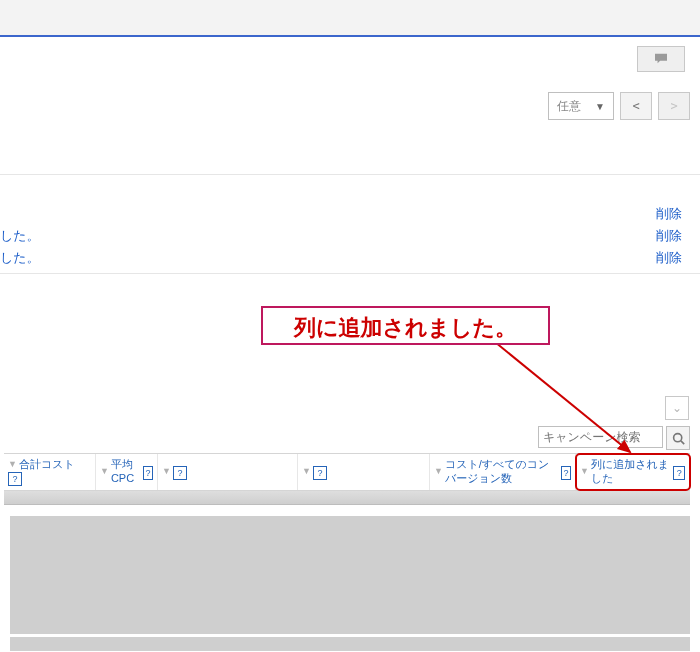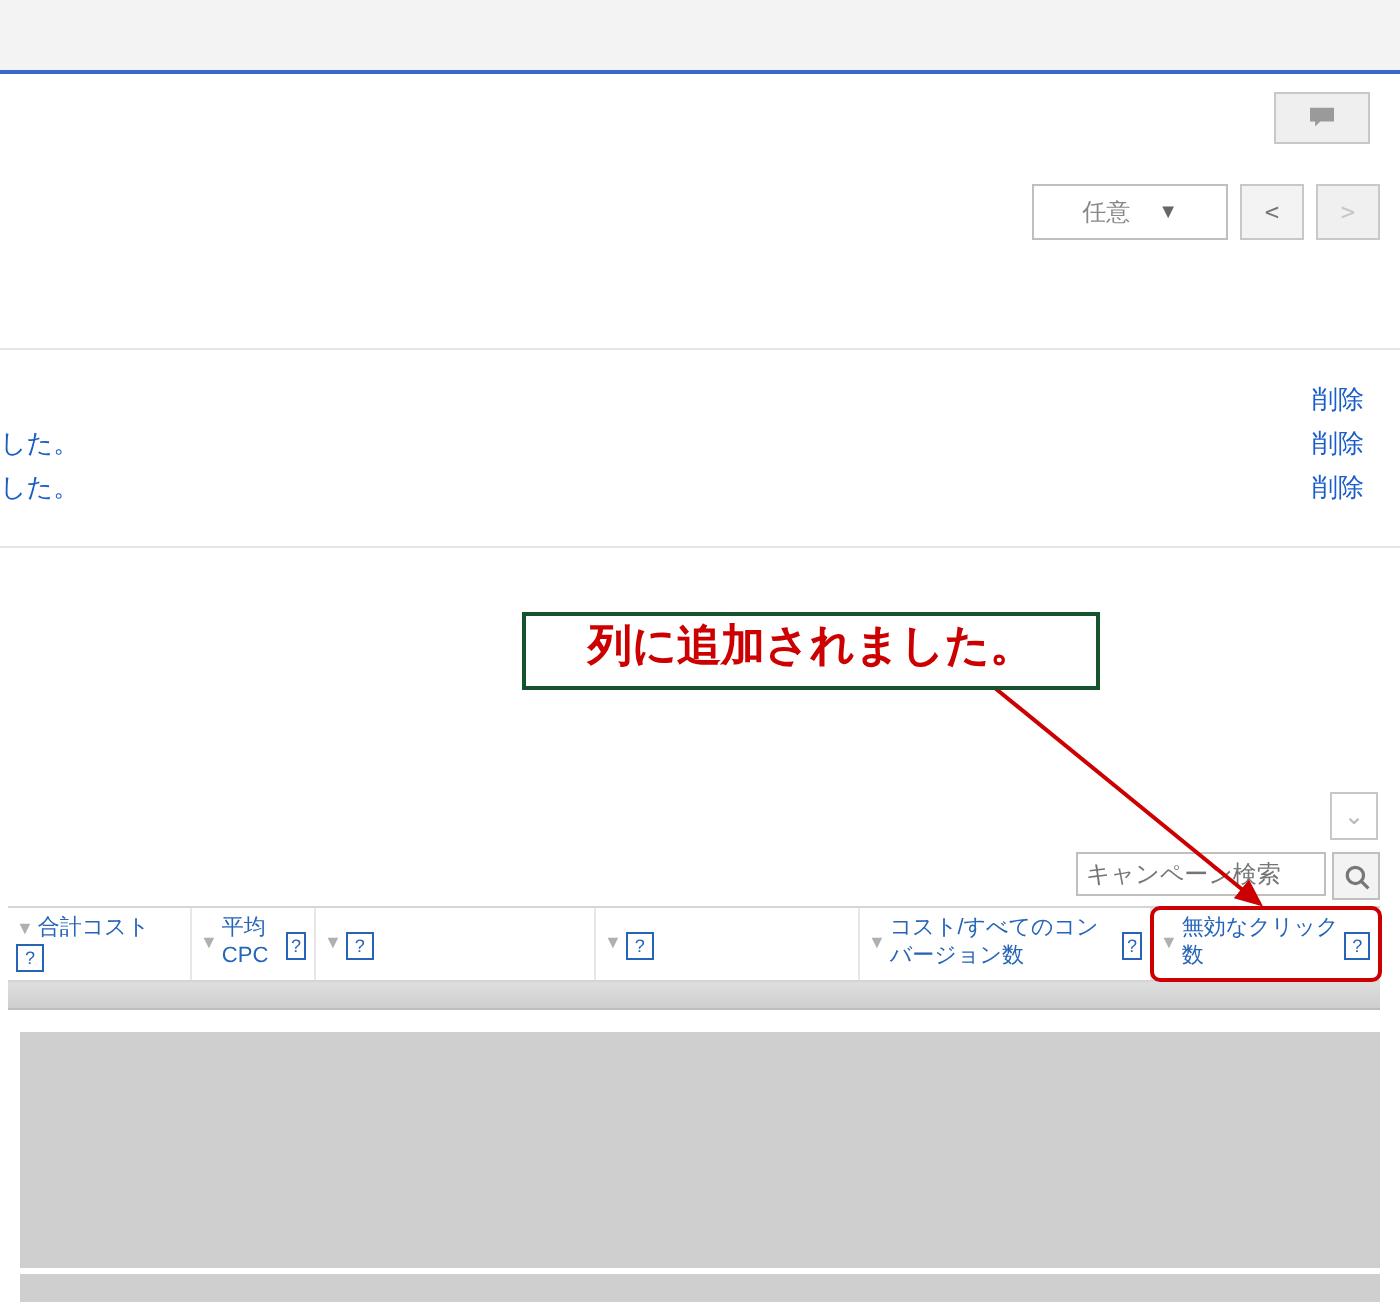--- a/index.html
+++ b/index.html
@@ -51,21 +51,21 @@
     top: 92px;
     display: flex;
     align-items: center;
     gap: 6px;
   }
   .date-box {
     border: 1px solid #bfbfbf;
     height: 26px;
     display: flex;
     align-items: center;
-    padding: 0 24px;
+    padding: 0 8px;
     background: #fff;
     cursor: pointer;
     font-size: 12px;
     color: #444;
   }
   .date-box .label-part {
     color: #888;
     margin-right: 6px;
   }
   .date-box .tri {
@@ -93,21 +93,21 @@
   }
 
   
   .msg-area {
     position: absolute;
     left: 0; right: 0;
     top: 174px;
     height: 100px;
     border-top: 1px solid #e6e6e6;
     border-bottom: 1px solid #e6e6e6;
-    padding: 14px 18px 0 0;
+    padding: 28px 18px 0 0;
     box-sizing: border-box;
   }
   .msg-row {
     display: flex;
     justify-content: space-between;
     align-items: center;
     font-size: 13px;
     line-height: 22px;
     color: #1a5cc8;
   }
@@ -121,26 +121,26 @@
     visibility: hidden;
   }
 
   
   .callout-box {
     position: absolute;
     left: 261px;
     top: 306px;
     width: 285px;
     height: 35px;
-    border: 2px solid #14532d;
+    border: 2px solid #be185d;
     color: #cc0000;
     font-size: 22px;
     font-weight: 700;
     display: flex;
-    align-items: flex-start;
+    align-items: flex-end;
     justify-content: center;
     background: #fff;
     z-index: 5;
     pointer-events: none;
   }
   .callout-line {
     position: absolute;
     z-index: 4;
     left: 0; top: 0;
     width: 700px; height: 652px;
@@ -381,21 +381,21 @@
       <div class="lbl-row">
         <span class="sort-tri">▼</span>
         <span>コスト/すべてのコンバージョン数</span>
         <span class="help">?</span>
       </div>
     </div>
 
     <div class="gh c5 highlighted">
       <div class="lbl-row">
         <span class="sort-tri">▼</span>
-        <span>無効なクリック数</span>
+        <span>列に追加されました</span>
         <span class="help">?</span>
       </div>
     </div>
 
   </div>
 
   <div class="grid-body">
     <div class="grid-strip-thin"></div>
     <div class="grid-gap"></div>
     <div class="row-block big"></div>

